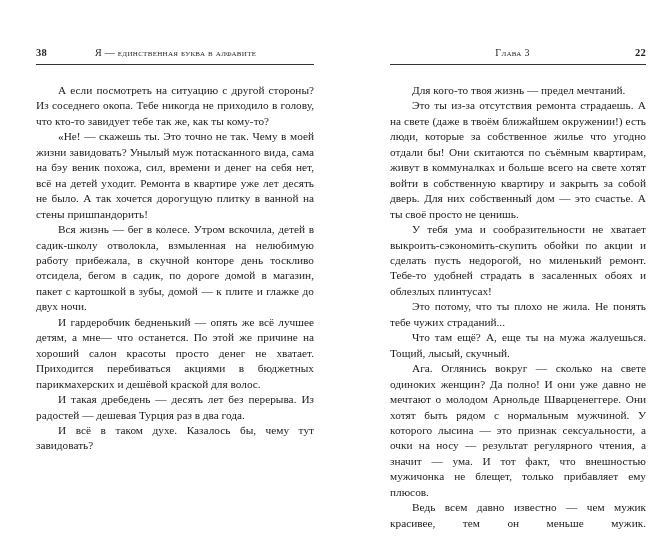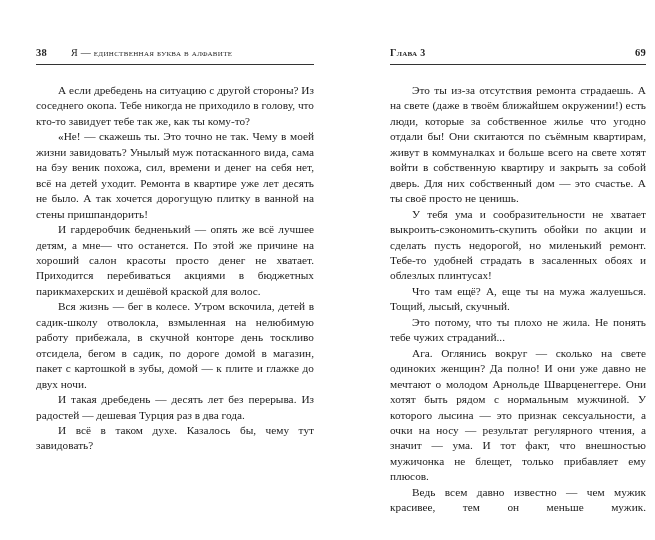--- a/index.html
+++ b/index.html
@@ -55,31 +55,31 @@
     letter-spacing: 0.2px;
     flex: 0 0 auto;
   }
   .runtitle {
     font-variant: small-caps;
     font-size: 10px;
     letter-spacing: 0.3px;
     white-space: nowrap;
   }
   .page-left .runtitle {
-    margin-left: 24px;
+    margin-left: 48px;
   }
   .page-right .runtitle {
     margin-right: auto;
     margin-left: auto;
     transform: translateX(6px);
   }
   .page-right .runhead { position: relative; }
   .page-right .runtitle-wrap {
     flex: 1 1 auto;
-    font-weight: bold;
+    text-align: center;
   }
 
   .rule {
     border: 0;
     border-top: 1px solid #333;
     margin: 3px 0 0 0;
     height: 0;
   }
   .page-left .rule  { width: 278px; }
   .page-right .rule { width: 256px; }
@@ -113,42 +113,43 @@
 
   <div class="page page-left">
 
     <div class="runhead runhead-left">
       <span class="folio">38</span>
       <span class="runtitle">Я — единственная буква в алфавите</span>
     </div>
     <hr class="rule">
 
     <div class="body">
-      <p>А если дребедень на ситуацию с другой стороны? Из соседнего окопа. Тебе никогда не приходило в голову, что кто-то завидует тебе так же, как ты кому-то?</p>
+      <p>А если посмотреть на ситуацию с другой стороны? Из соседнего окопа. Тебе никогда не приходило в голову, что кто-то завидует тебе так же, как ты кому-то?</p>
       <p>«Не! — скажешь ты. Это точно не так. Чему в моей жизни завидовать? Унылый муж потасканного вида, сама на бэу веник похожа, сил, времени и денег на себя нет, всё на детей уходит. Ремонта в квартире уже лет десять не было. А так хочется дорогущую плитку в ванной на стены пришпандорить!</p>
+      <p>Вся жизнь — бег в колесе. Утром вскочила, детей в садик-школу отволокла, взмыленная на нелюбимую работу прибежала, в скучной конторе день тоскливо отсидела, бегом в садик, по дороге домой в магазин, пакет с картошкой в зубы, домой — к плите и глажке до двух ночи.</p>
       <p>И гардеробчик бедненький — опять же всё лучшее детям, а мне— что останется. По этой же причине на хороший салон красоты просто денег не хватает. Приходится перебиваться акциями в бюджетных парикмахерских и дешёвой краской для волос.</p>
-      <p>Вся жизнь — бег в колесе. Утром вскочила, детей в садик-школу отволокла, взмыленная на нелюбимую работу прибежала, в скучной конторе день тоскливо отсидела, бегом в садик, по дороге домой в магазин, пакет с картошкой в зубы, домой — к плите и глажке до двух ночи.</p>
       <p>И такая дребедень — десять лет без перерыва. Из радостей — дешевая Турция раз в два года.</p>
       <p>И всё в таком духе. Казалось бы, чему тут завидовать?</p>
     </div>
   </div>
 
   <div class="page page-right">
 
     <div class="runhead runhead-right">
       <span class="runtitle-wrap">
         <span class="runtitle">Глава 3</span>
       </span>
-      <span class="folio">69</span>
+      <span class="folio">22</span>
     </div>
     <hr class="rule">
 
     <div class="body">
+      <p>Для кого-то твоя жизнь — предел мечтаний.</p>
       <p>Это ты из-за отсутствия ремонта страдаешь. А на свете (даже в твоём ближайшем окружении!) есть люди, которые за собственное жилье что угодно отдали бы! Они скитаются по съёмным квартирам, живут в коммуналках и больше всего на свете хотят войти в собственную квартиру и закрыть за собой дверь. Для них собственный дом — это  счастье. А ты своё просто не ценишь.</p>
       <p>У тебя ума и сообразительности не хватает выкроить-сэкономить-скупить обойки по акции и сделать пусть недорогой, но миленький ремонт. Тебе-то удобней страдать в засаленных обоях и облезлых плинтусах!</p>
+      <p>Это потому, что ты плохо не жила. Не понять тебе чужих страданий...</p>
       <p>Что там ещё? А, еще ты на мужа жалуешься. Тощий, лысый, скучный.</p>
-      <p>Это потому, что ты плохо не жила. Не понять тебе чужих страданий...</p>
       <p>Ага. Оглянись вокруг — сколько на свете одиноких женщин? Да полно! И они уже давно не мечтают о молодом Арнольде Шварценеггере. Они хотят быть рядом с нормальным мужчиной. У которого лысина — это признак сексуальности, а очки на носу — результат регулярного чтения, а значит — ума. И тот факт, что внешностью мужичонка не блещет, только прибавляет ему плюсов.</p>
       <p>Ведь всем давно известно — чем мужик красивее, тем он меньше мужик.</p>
     </div>
   </div>
 
 </div>
 
 </body></html>

